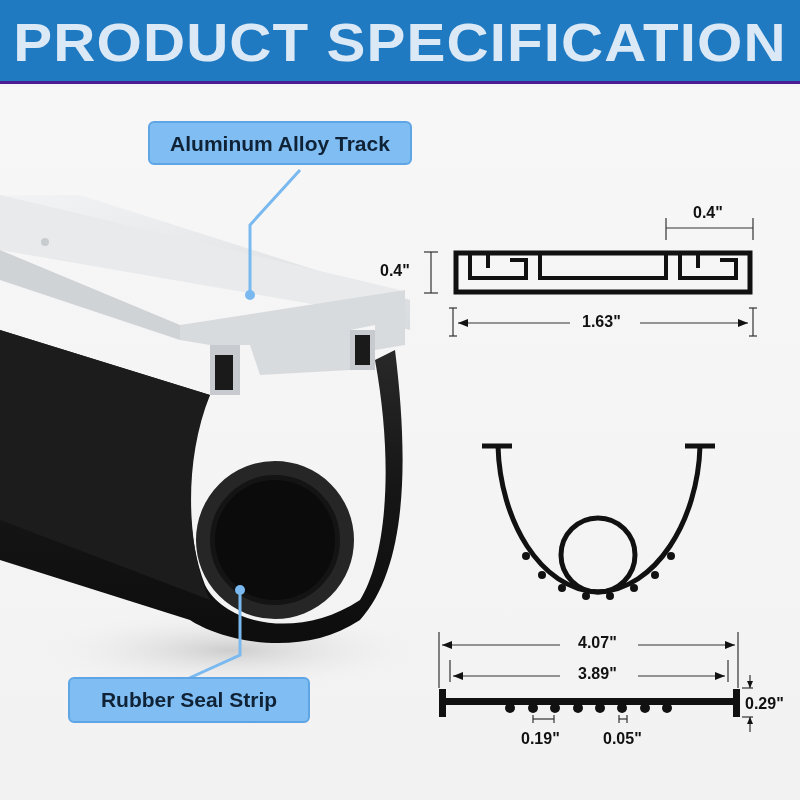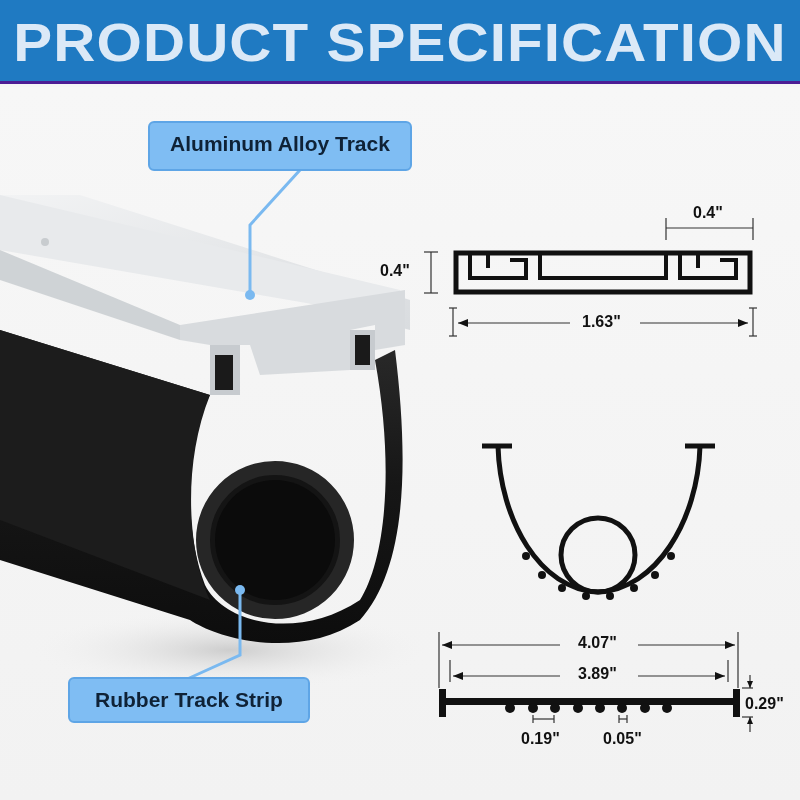--- a/index.html
+++ b/index.html
@@ -55,25 +55,25 @@
   <rect x="215" y="355" width="18" height="35" fill="#1a1a1a"></rect>
   <rect x="355" y="335" width="15" height="30" fill="#1a1a1a"></rect>
   <circle cx="45" cy="242" r="4" fill="#c8cccf"></circle>
 
   <polyline points="300,170 250,225 250,295" fill="none" stroke="#7ab9f0" stroke-width="3"></polyline>
   <circle cx="250" cy="295" r="5" fill="#7ab9f0"></circle>
   <polyline points="240,590 240,655 185,680" fill="none" stroke="#7ab9f0" stroke-width="3"></polyline>
   <circle cx="240" cy="590" r="5" fill="#7ab9f0"></circle>
 </svg>
 
-<div class="callout" style="left:148px;top:121px;width:264px;height:50px;line-height:42px;">
+<div class="callout" style="left:148px;top:121px;width:264px;height:44px;line-height:42px;">
   <span>Aluminum Alloy Track</span>
 </div>
 <div class="callout" style="left:68px;top:677px;width:242px;height:46px;line-height:42px;">
-  <span>Rubber Track Strip</span>
+  <span>Rubber Seal Strip</span>
 </div>
 
 <svg style="left:420px;top:190px" width="380" height="160" viewBox="0 0 380 160">
   <g fill="none" stroke="#111" stroke-width="5">
     <path d="M36 63 L330 63 L330 102 L36 102 Z"></path>
   </g>
   <g fill="none" stroke="#111" stroke-width="4">
     <path d="M36 63 L36 102 L330 102 L330 63"></path>
     <path d="M50 63 L50 88 L106 88 L106 70 L90 70"></path>
     <path d="M68 63 L68 78"></path>

